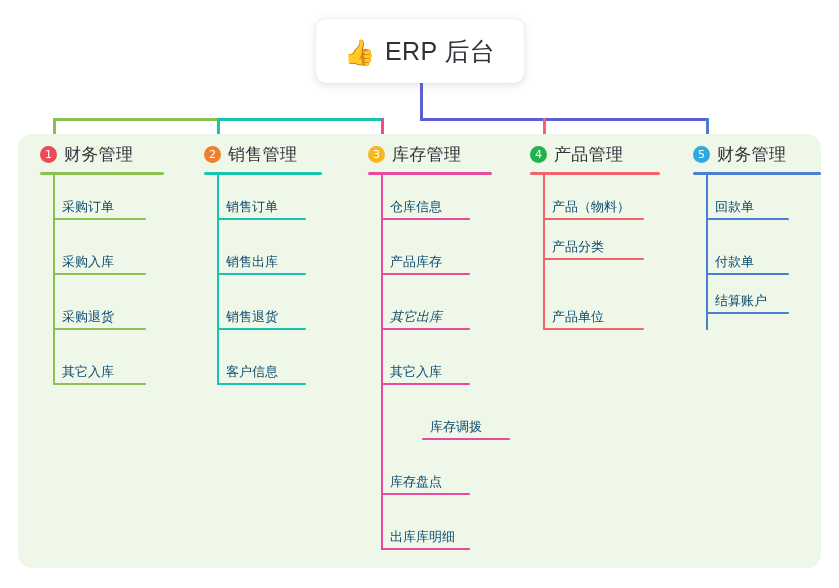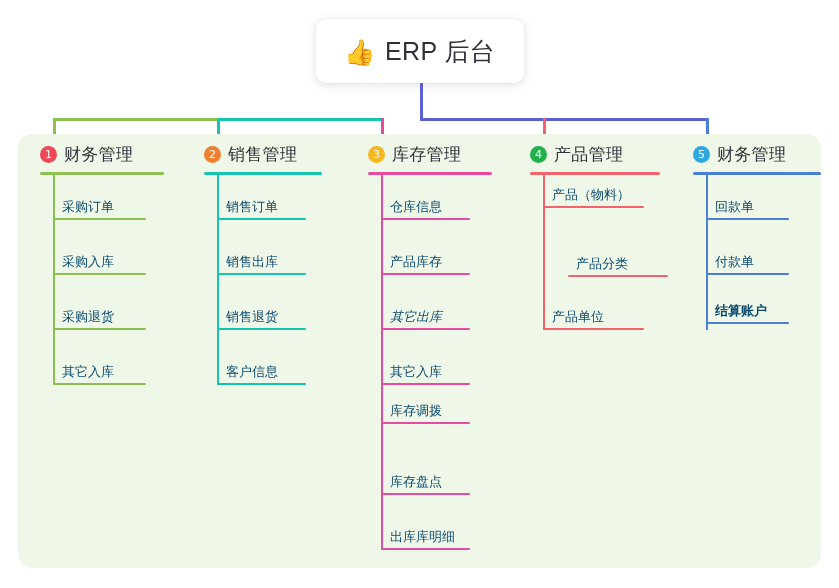--- a/index.html
+++ b/index.html
@@ -209,45 +209,45 @@
           <div class="leaf-rule" style="width: 88px; background: rgb(232, 75, 158);"></div>
         </div>
         <div class="leaf" style="top: 166px; width: 88px; height: 30px; font-style: italic;">
           <span class="leaf-label">其它出库</span>
           <div class="leaf-rule" style="width: 88px; background: rgb(232, 75, 158);"></div>
         </div>
         <div class="leaf" style="top: 221px; width: 88px; height: 30px;">
           <span class="leaf-label">其它入库</span>
           <div class="leaf-rule" style="width: 88px; background: rgb(232, 75, 158);"></div>
         </div>
-        <div class="leaf" style="top: 260px; width: 88px; height: 30px;">
+        <div class="leaf" style="top: 276px; width: 88px; height: 30px; margin-left: 40px;">
           <span class="leaf-label">库存调拨</span>
           <div class="leaf-rule" style="width: 88px; background: rgb(232, 75, 158);"></div>
         </div>
         <div class="leaf" style="top: 331px; width: 88px; height: 30px;">
           <span class="leaf-label">库存盘点</span>
           <div class="leaf-rule" style="width: 88px; background: rgb(232, 75, 158);"></div>
         </div>
         <div class="leaf" style="top: 386px; width: 88px; height: 30px;">
           <span class="leaf-label">出库库明细</span>
           <div class="leaf-rule" style="width: 88px; background: rgb(232, 75, 158);"></div>
         </div>
       </div>
       <div class="column" style="left: 512px;">
         <div class="col-head">
           <span class="badge" style="background: rgb(34, 177, 76);">4</span>
           <span class="col-title">产品管理</span>
         </div>
         <div class="head-rule" style="width: 130px; background: rgb(244, 98, 107);"></div>
         <div class="spine" style="height: 155px; background: rgb(244, 98, 107); left: 13px;"></div>
-        <div class="leaf" style="top: 44px; width: 100px; height: 30px; text-align: right;">
+        <div class="leaf" style="top: 56px; width: 100px; height: 30px; text-align: right;">
           <span class="leaf-label">产品（物料）</span>
           <div class="leaf-rule" style="width: 100px; background: rgb(244, 98, 107);"></div>
         </div>
-        <div class="leaf" style="top: 113px; width: 100px; height: 30px; margin-left: 24px;">
+        <div class="leaf" style="top: 96px; width: 100px; height: 30px;">
           <span class="leaf-label">产品分类</span>
           <div class="leaf-rule" style="width: 100px; background: rgb(244, 98, 107);"></div>
         </div>
         <div class="leaf" style="top: 166px; width: 100px; height: 30px;">
           <span class="leaf-label">产品单位</span>
           <div class="leaf-rule" style="width: 100px; background: rgb(244, 98, 107);"></div>
         </div>
       </div>
       <div class="column" style="left: 675px;">
         <div class="col-head">
@@ -257,19 +257,19 @@
         <div class="head-rule" style="width: 128px; background: rgb(74, 127, 212);"></div>
         <div class="spine" style="height: 155px; background: rgb(74, 127, 212); left: 13px;"></div>
         <div class="leaf" style="top: 56px; width: 82px; height: 30px;">
           <span class="leaf-label">回款单</span>
           <div class="leaf-rule" style="width: 82px; background: rgb(74, 127, 212);"></div>
         </div>
         <div class="leaf" style="top: 111px; width: 82px; height: 30px;">
           <span class="leaf-label">付款单</span>
           <div class="leaf-rule" style="width: 82px; background: rgb(74, 127, 212);"></div>
         </div>
-        <div class="leaf" style="top: 160px; width: 82px; height: 30px; font-weight: bold;">
+        <div class="leaf" style="top: 150px; width: 82px; height: 30px;">
           <span class="leaf-label">结算账户</span>
           <div class="leaf-rule" style="width: 82px; background: rgb(74, 127, 212);"></div>
         </div>
       </div>
     </div>
 </div>
 
 </body></html>

